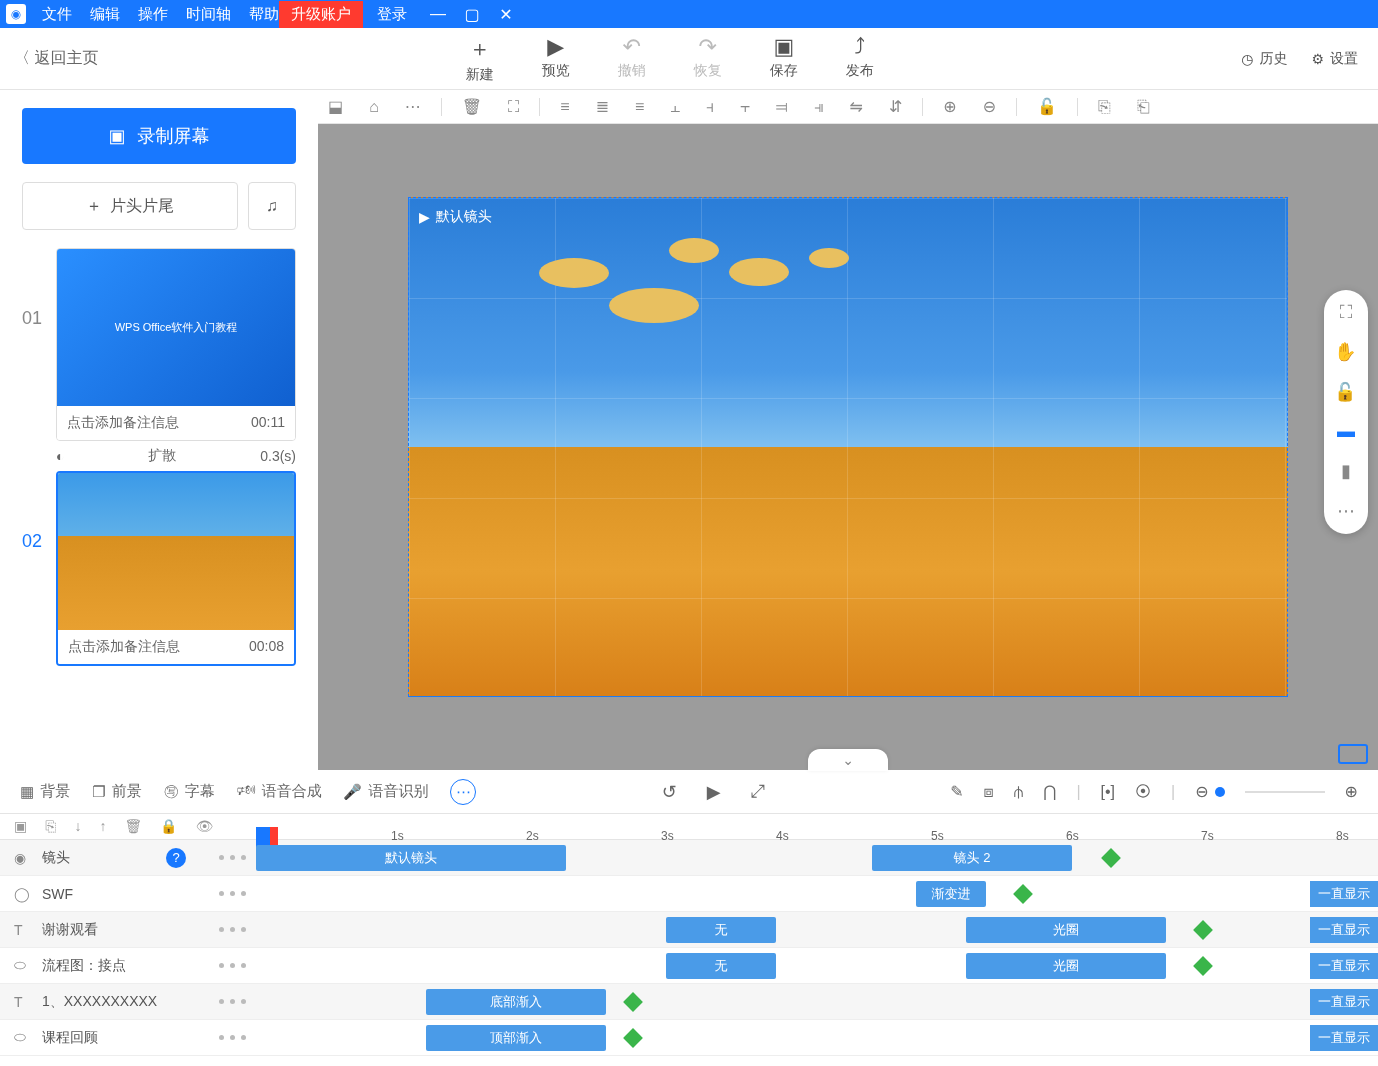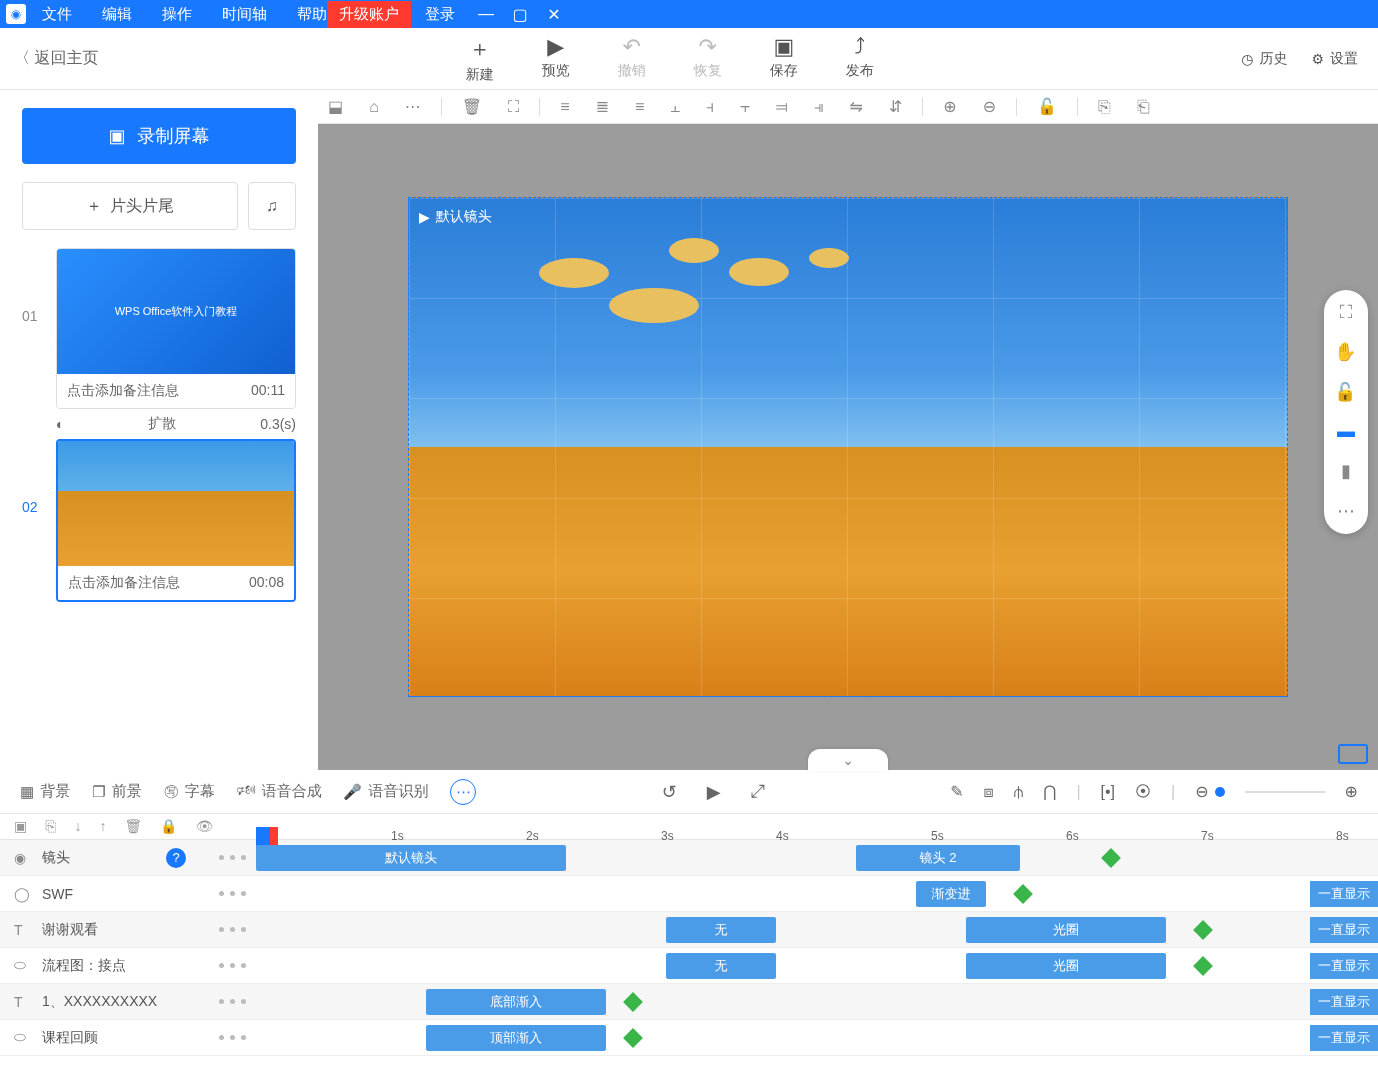--- a/index.html
+++ b/index.html
@@ -1,19 +1,19 @@
 <!DOCTYPE html>
 <html><head>
 <meta charset="utf-8">
 <style>
 * { margin: 0; padding: 0; box-sizing: border-box; font-family: "Microsoft YaHei", Arial, sans-serif; }
 body { width: 1378px; height: 1066px; background: #fff; overflow: hidden; font-size: 14px; }
 .titlebar { height: 28px; background: #1878ff; display: flex; align-items: center; color: #fff; }
 .titlebar .logo { width: 20px; height: 20px; margin: 0 6px; background:#fff; border-radius:3px; display:flex; align-items:center; justify-content:center; color:#1878ff; font-size:12px;}
-.titlebar .menu { display: flex; gap: 30px; margin-left: 10px; font-size: 15px; }
+.titlebar .menu { display: flex; gap: 18px; margin-left: 10px; font-size: 15px; }
 .titlebar .title { flex: 1; text-align: center; font-size: 15px; }
 .titlebar .right { display: flex; align-items: center; }
 .titlebar .upgrade { background: #ff3a2f; padding: 4px 12px; font-size: 15px; }
 .titlebar .login { padding: 0 14px; font-size: 15px; }
 .titlebar .winbtn { width: 34px; text-align: center; font-size: 16px; }
 .toolbar { height: 62px; display: flex; align-items: center; border-bottom: 1px solid #e4e4e4; }
 .toolbar .back { margin-left: 14px; color: #666; font-size: 16px; }
 .toolbar .tools { flex: 1; display: flex; justify-content: center; gap: 48px; }
 .toolbar .tool { display: flex; flex-direction: column; align-items: center; color: #555; font-size: 14px; }
 .toolbar .tool .icn { font-size: 22px; margin-bottom: 2px; }
@@ -21,25 +21,25 @@
 .toolbar .rtools { display: flex; gap: 24px; margin-right: 20px; color: #555; }
 .toolbar .rtool { display: flex; align-items: center; gap: 6px; }
 .body { display: flex; height: 680px; }
 .sidebar { width: 318px; background: #fff; display: flex; flex-direction: column; }
 .record-btn { margin: 18px 22px; height: 56px; background: #1878ff; color: #fff; border-radius: 4px; display: flex; align-items: center; justify-content: center; gap: 12px; font-size: 18px; }
 .side-buttons { display: flex; gap: 10px; margin: 0 22px 18px; }
 .side-btn { flex: 1; height: 48px; border: 1px solid #ddd; border-radius: 4px; display: flex; align-items: center; justify-content: center; color: #555; gap: 8px; font-size: 16px; }
 .side-btn.small { flex: 0 0 48px; }
 .scene-list { flex: 1; overflow-y: auto; padding: 0 22px; }
 .scene-row { display:flex; align-items:flex-start; gap:10px; }
-.scene-num { width:24px; color:#888; font-size:14px; padding-top:60px; }
+.scene-num { width:24px; color:#888; font-size:18px; padding-top:60px; }
 .scene-num.sel { color:#1878ff; }
 .scene-card { flex:1; border:1px solid #ddd; border-radius:4px; overflow:hidden; }
 .scene-card.sel { border:2px solid #1878ff; }
-.scene-thumb { height: 125px; background: linear-gradient(135deg,#2a8fff,#1060d0); display:flex; align-items:center; justify-content:center; color:#fff; font-size:11px; }
+.scene-thumb { height: 157px; background: linear-gradient(135deg,#2a8fff,#1060d0); display:flex; align-items:center; justify-content:center; color:#fff; font-size:11px; }
 .scene-thumb.orange { background: linear-gradient(to bottom, #3b9ae8 0%, #5fb0e8 40%, #d89020 40%, #e8a030 100%); }
 .scene-meta { display: flex; justify-content: space-between; padding: 8px 10px; color: #666; font-size: 14px; background:#fff;}
 .trans-row { display: flex; align-items: center; justify-content: space-between; padding: 6px 0 6px 34px; color: #666; font-size: 14px; }
 .sidebar-time { text-align: center; color: #666; padding: 10px 0; font-size: 15px; }
 .canvas-area { flex: 1; background: #9c9c9c; display: flex; flex-direction:column; position: relative; }
 .canvas-toolbar { height: 34px; background: #fff; display: flex; align-items: center; padding: 0 10px; gap: 26px; color: #888; font-size: 16px; border-bottom:1px solid #e4e4e4;}
 .canvas-toolbar .sep { width: 1px; height: 18px; background: #ddd; margin:0 -6px;}
 .canvas-main { flex: 1; display: flex; align-items: center; justify-content: center; position: relative; }
 .canvas-frame { width: 880px; height: 500px; background: linear-gradient(to bottom, #2a7dd8 0%, #4a9ae8 35%, #7fc0f0 50%, #d89020 50%, #e8a030 75%, #d88018 100%); border: 1px dashed #1878ff; position: relative; }
 .canvas-label { position: absolute; top: 10px; left: 10px; color: #fff; font-size: 14px; display:flex; align-items:center; gap:6px;}
@@ -284,21 +284,21 @@
         <span>镜头</span>
         <div class="help">?</div>
         <div class="dots">
           <div class="dot2"></div>
           <div class="dot2"></div>
           <div class="dot2"></div>
         </div>
       </div>
       <div class="track-content">
         <div class="clip" style="left:0px;width:310px">默认镜头</div>
-        <div class="clip" style="left:600px;width:164px">镜头 2</div>
+        <div class="clip" style="left:616px;width:200px">镜头 2</div>
         <div class="diamond" style="left:848px"></div>
       </div>
     </div>
     <div class="track">
       <div class="track-label">
         <span class="ticn">◯</span>
         <span>SWF</span>
         <div class="dots">
           <div class="dot2"></div>
           <div class="dot2"></div>

